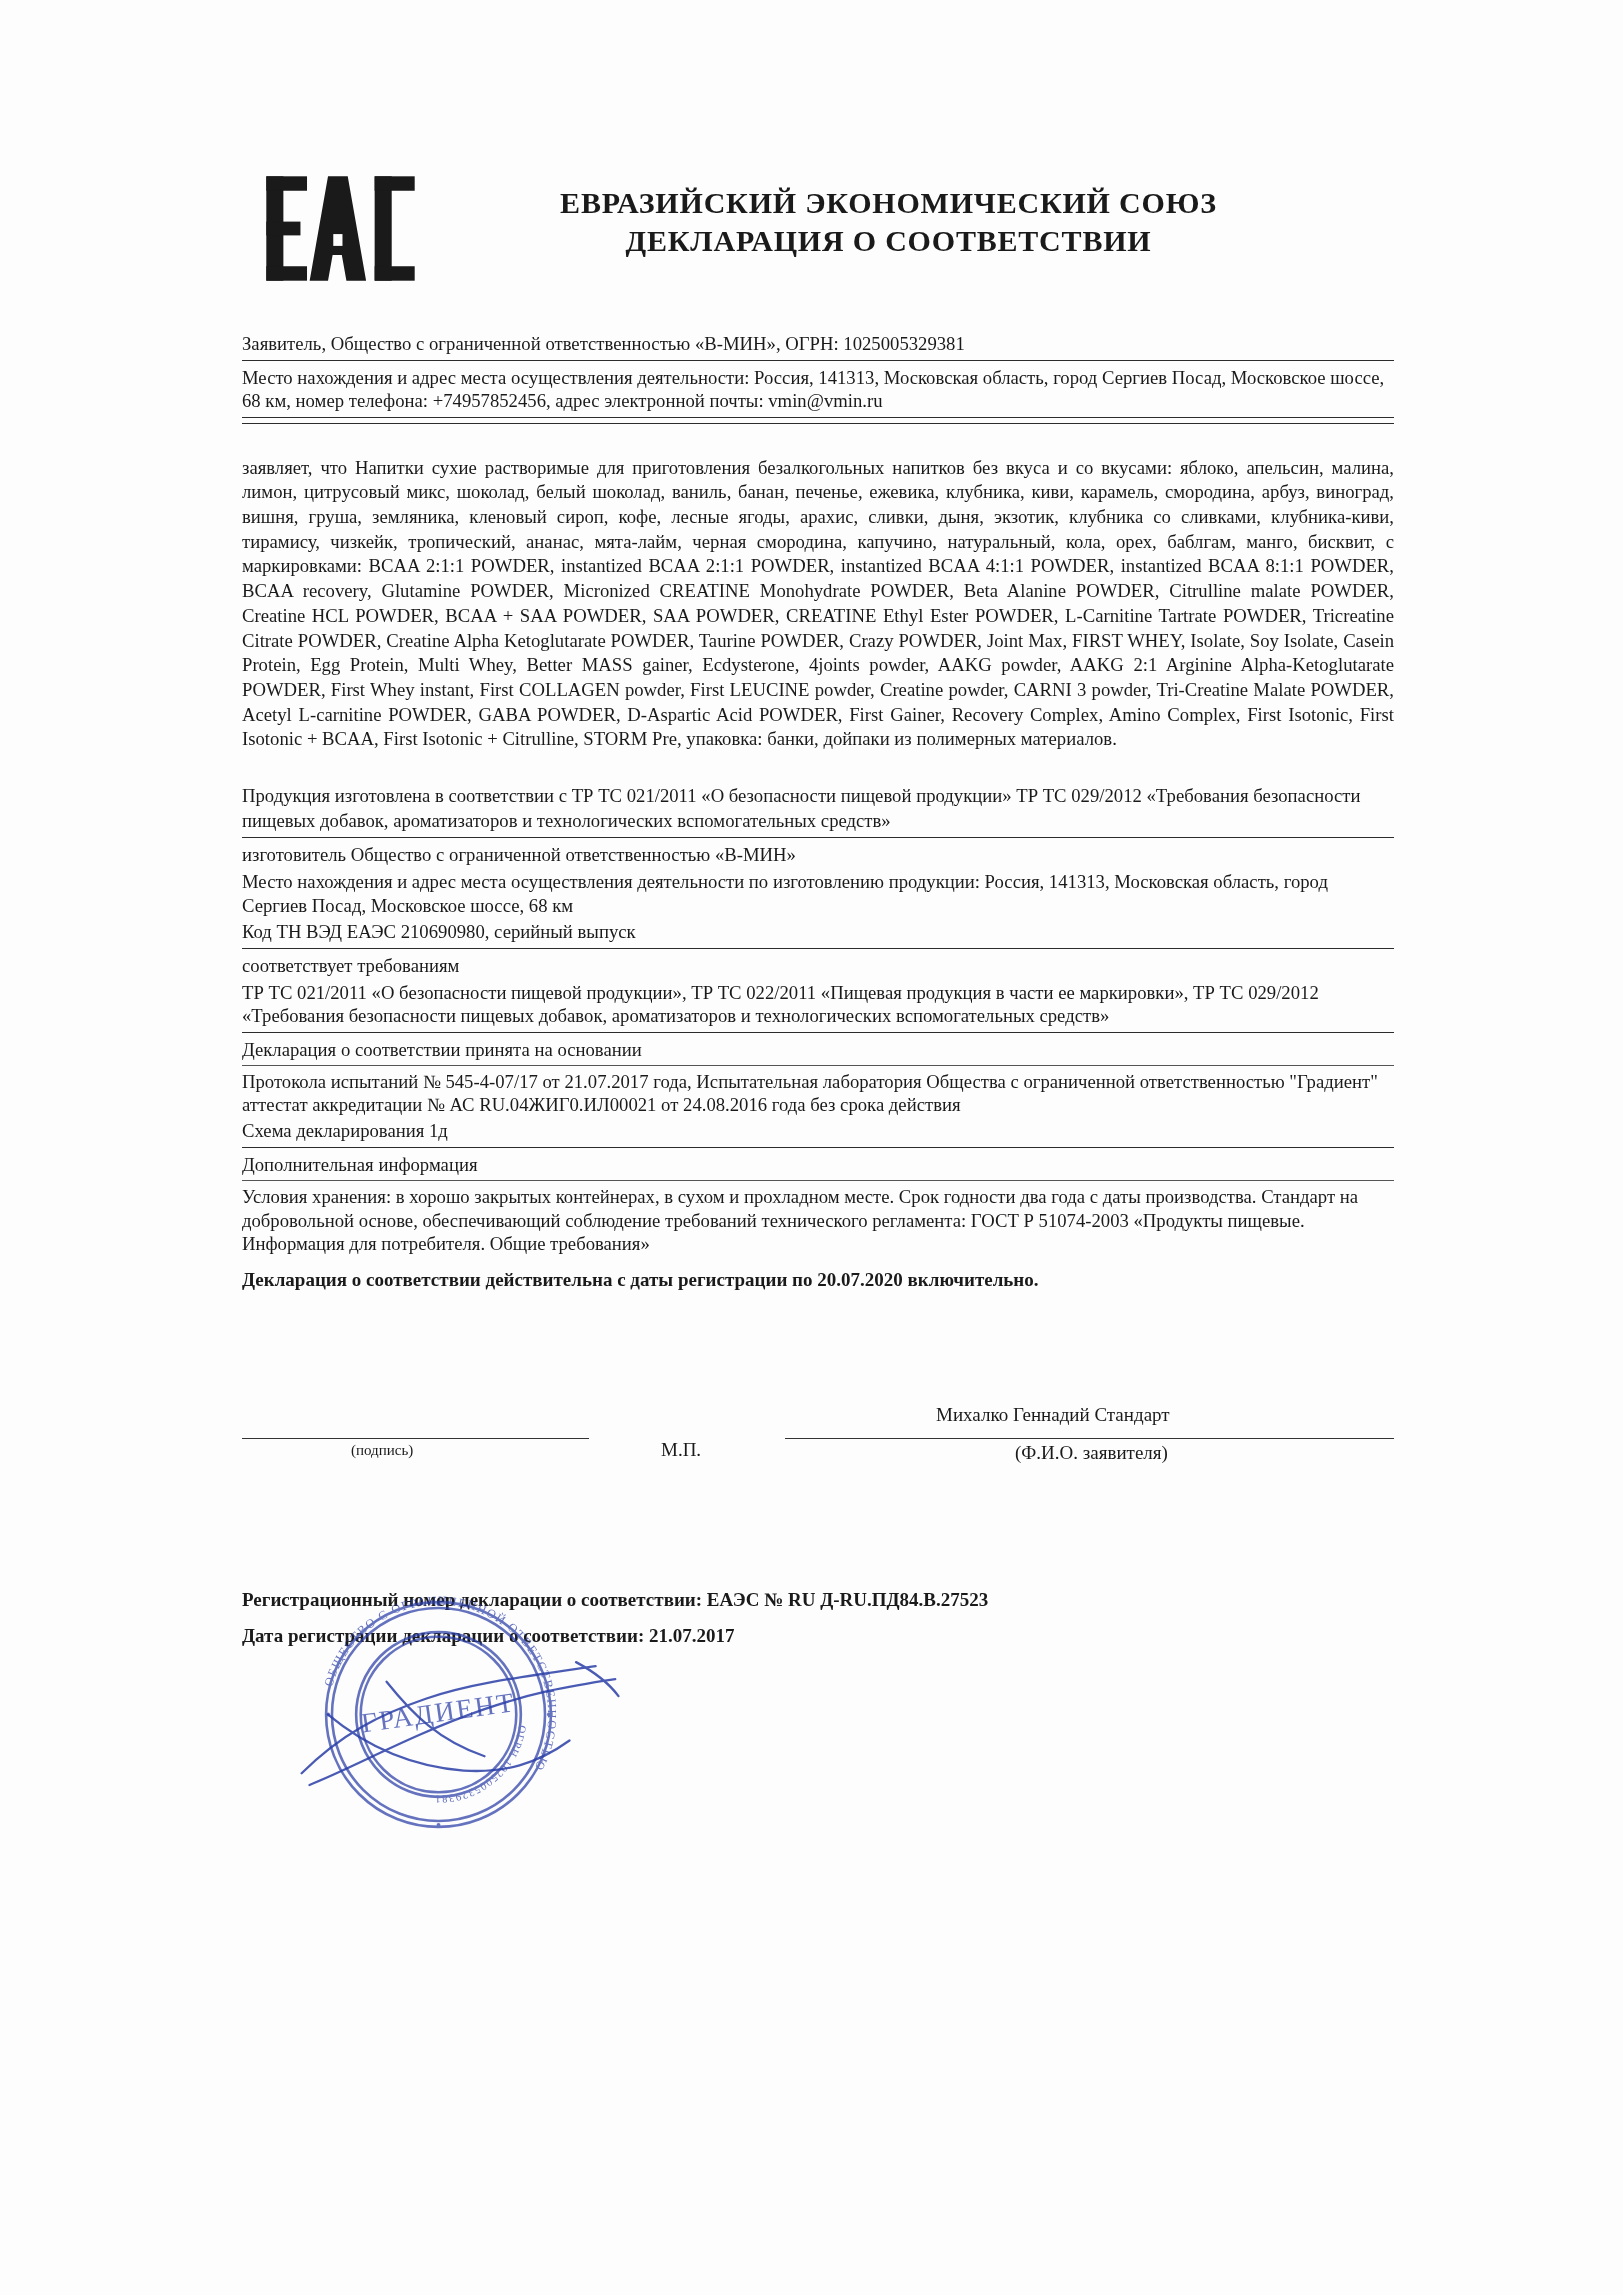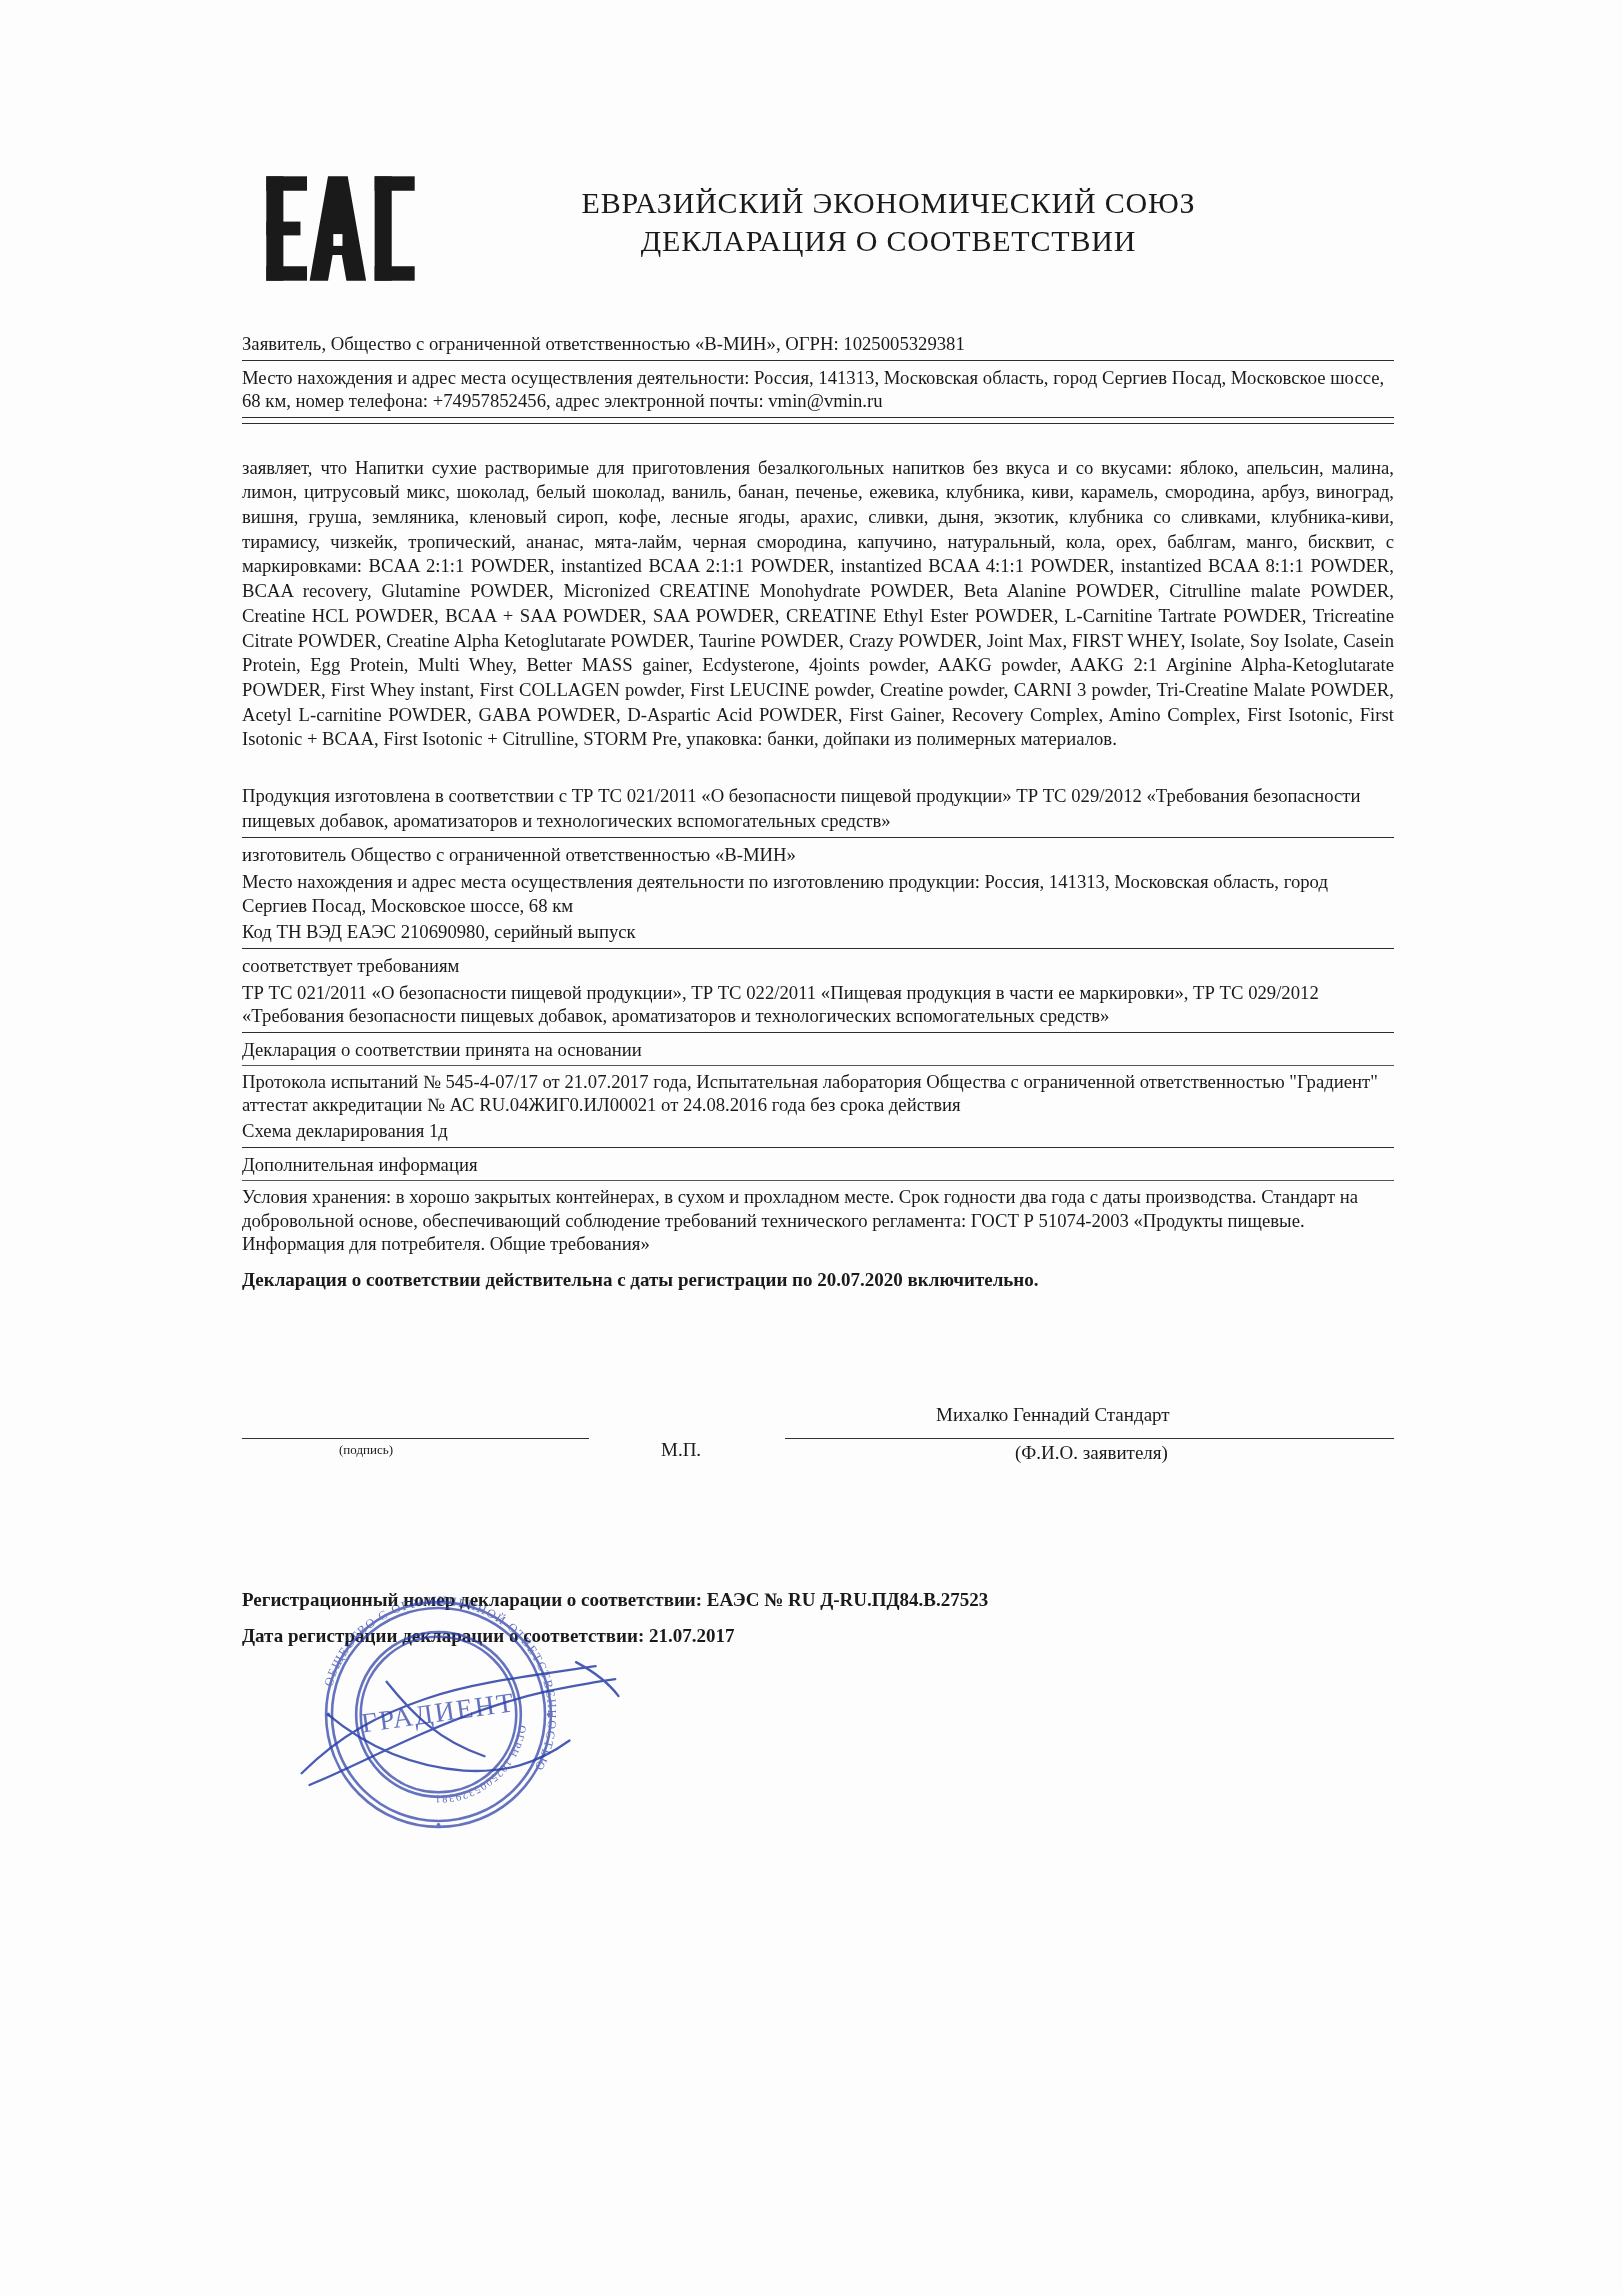--- a/index.html
+++ b/index.html
@@ -45,21 +45,21 @@
   }
   .eac-mark svg { display: block; }
   .header-titles {
     flex: 1 1 auto;
     text-align: center;
     padding-top: 19.6px;
     padding-right: 59px;
   }
   .title-line1, .title-line2 {
     font-family: "Liberation Serif", serif;
-    font-weight: normal;
+    font-weight: bold;
     font-size: 30px;
     letter-spacing: 0.8px;
     line-height: 1.28;
     white-space: nowrap;
   }
 
   
   .rule {
     border-top: 1.3px solid #2c2c2c;
     margin: 3.9px 0 5.2px 0;
@@ -95,23 +95,23 @@
   }
   .sign-left-line {
     position: absolute;
     left: 0px;
     top: 85px;
     width: 347px;
     border-top: 1px solid #333;
   }
   .sign-left-label {
     position: absolute;
-    left: 97px;
+    left: 109px;
     top: 89px;
-    font-size: 13px;
+    font-size: 15px;
   }
   .mp {
     position: absolute;
     left: 419px;
     top: 86px;
     font-size: 19px;
   }
   .sign-right-line {
     position: absolute;
     left: 543px;

